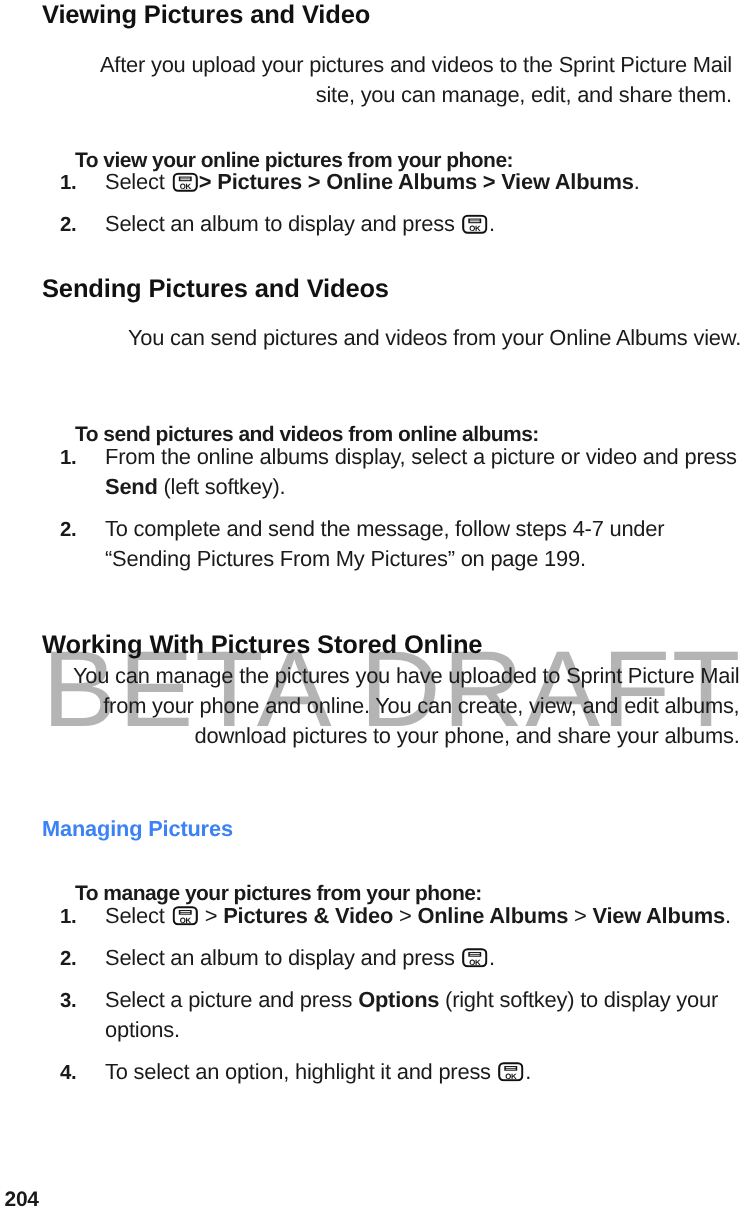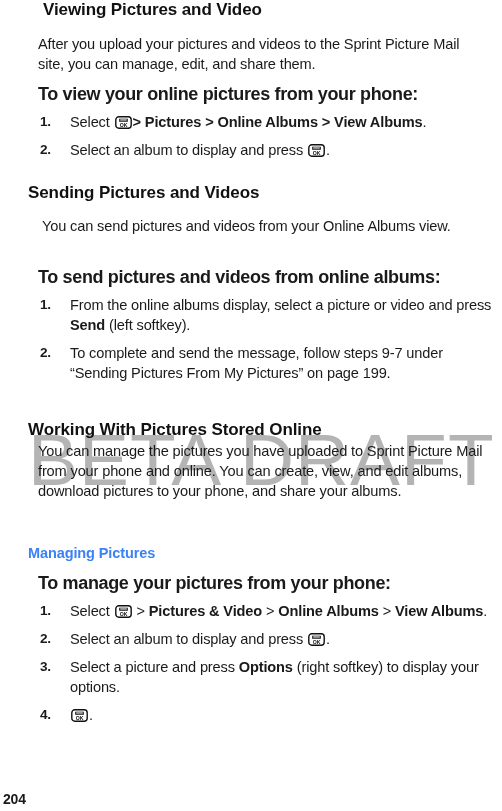--- a/index.html
+++ b/index.html
@@ -67,25 +67,26 @@
     letter-spacing: -0.1px;
     color: #3b82f6;
   }
 
   p.body {
     margin: 0;
     font-size: 14.6px;
     line-height: 20px;
     color: #1a1a1a;
     letter-spacing: -0.15px;
+    text-align: right;
   }
 
   p.lead-in {
-    margin: 0;
-    font-size: 18px;
+    margin: 12px;
+    font-size: 14px;
     line-height: 19px;
     font-weight: bold;
     letter-spacing: -0.35px;
     color: #1a1a1a;
   }
 
   ol.steps {
     margin: 0;
     padding: 0;
     list-style: none;
@@ -126,21 +127,21 @@
 </style>
 </head>
 <body>
 
 <div class="page">
 
   <div class="watermark">BETA DRAFT</div>
 
   <div class="content">
 
-    <h2 class="section-head abs" style="left:43px; top:0px;">Viewing Pictures and Video</h2>
+    <h2 class="section-head abs" style="left:28px; top:0px;">Viewing Pictures and Video</h2>
 
     <p class="body abs" style="left:38px; top:34px; width:450px;">After you upload your pictures and videos to the Sprint Picture Mail site, you can manage, edit, and share them.</p>
 
     <p class="lead-in abs" style="left:38px; top:85px;">To view your online pictures from your phone:</p>
 
     <ol class="steps abs" style="left:40px; top:112px; width:455px;">
       <li>
         <span class="num">1.</span><span>Select </span><span class="okkey"><svg width="17" height="13" viewBox="0 0 17 13">
             <rect x="0.8" y="0.8" width="15.4" height="11.4" rx="3" ry="3" fill="#ffffff" stroke="#111111" stroke-width="1.4"></rect>
             <rect x="4.2" y="2.7" width="8.6" height="3.1" fill="#111111"></rect>
@@ -164,21 +165,21 @@
 
     <p class="body abs" style="left:42px; top:216px; width:452px;">You can send pictures and videos from your Online Albums view.</p>
 
     <p class="lead-in abs" style="left:38px; top:268px;">To send pictures and videos from online albums:</p>
 
     <ol class="steps abs" style="left:40px; top:295px; width:458px;">
       <li>
         <span class="num">1.</span><span>From the online albums display, select a picture or video and press </span><span class="bold">Send</span><span> (left softkey).</span>
       </li>
       <li style="margin-top:8px;">
-        <span class="num">2.</span><span>To complete and send the message, follow steps 9-7 under “Sending Pictures From My Pictures” on page 199.</span>
+        <span class="num">2.</span><span>To complete and send the message, follow steps 4-7 under “Sending Pictures From My Pictures” on page 199.</span>
       </li>
     </ol>
 
     <h2 class="section-head abs" style="left:28px; top:420px;text-align:right;">Working With Pictures Stored Online</h2>
 
     <p class="body abs" style="left:38px; top:441px; width:455px;">You can manage the pictures you have uploaded to Sprint Picture Mail from your phone and online. You can create, view, and edit albums, download pictures to your phone, and share your albums.</p>
 
     <h3 class="sub-head abs" style="left:28px; top:544px;">Managing Pictures</h3>
 
     <p class="lead-in abs" style="left:38px; top:574px;text-align:center;">To manage your pictures from your phone:</p>
@@ -199,21 +200,21 @@
             <rect x="4.2" y="2.7" width="8.6" height="3.1" fill="#111111"></rect>
             <rect x="5.2" y="3.4" width="6.6" height="0.6" fill="#ffffff"></rect>
             <rect x="5.2" y="4.5" width="6.6" height="0.6" fill="#ffffff"></rect>
             <text x="8.5" y="11" font-family="Liberation Sans, sans-serif" font-size="5.2" font-weight="bold" fill="#111111" text-anchor="middle">OK</text>
           </svg></span><span>.</span>
       </li>
       <li style="margin-top:8px;">
         <span class="num">3.</span><span>Select a picture and press </span><span class="bold">Options</span><span> (right softkey) to display your options.</span>
       </li>
       <li style="margin-top:8px;">
-        <span class="num">4.</span><span class="okkey"><svg width="17" height="13" viewBox="0 0 17 13">
+        <span class="num">4.</span><span>To select an option, highlight it and press </span><span class="okkey"><svg width="17" height="13" viewBox="0 0 17 13">
             <rect x="0.8" y="0.8" width="15.4" height="11.4" rx="3" ry="3" fill="#ffffff" stroke="#111111" stroke-width="1.4"></rect>
             <rect x="4.2" y="2.7" width="8.6" height="3.1" fill="#111111"></rect>
             <rect x="5.2" y="3.4" width="6.6" height="0.6" fill="#ffffff"></rect>
             <rect x="5.2" y="4.5" width="6.6" height="0.6" fill="#ffffff"></rect>
             <text x="8.5" y="11" font-family="Liberation Sans, sans-serif" font-size="5.2" font-weight="bold" fill="#111111" text-anchor="middle">OK</text>
           </svg></span><span>.</span>
       </li>
     </ol>
 
   </div>

